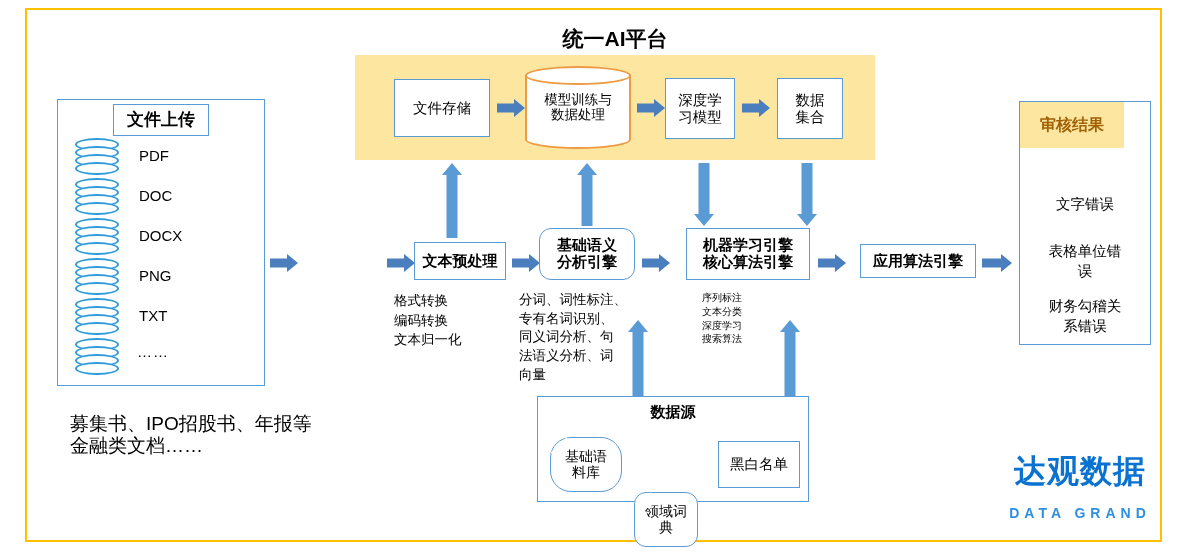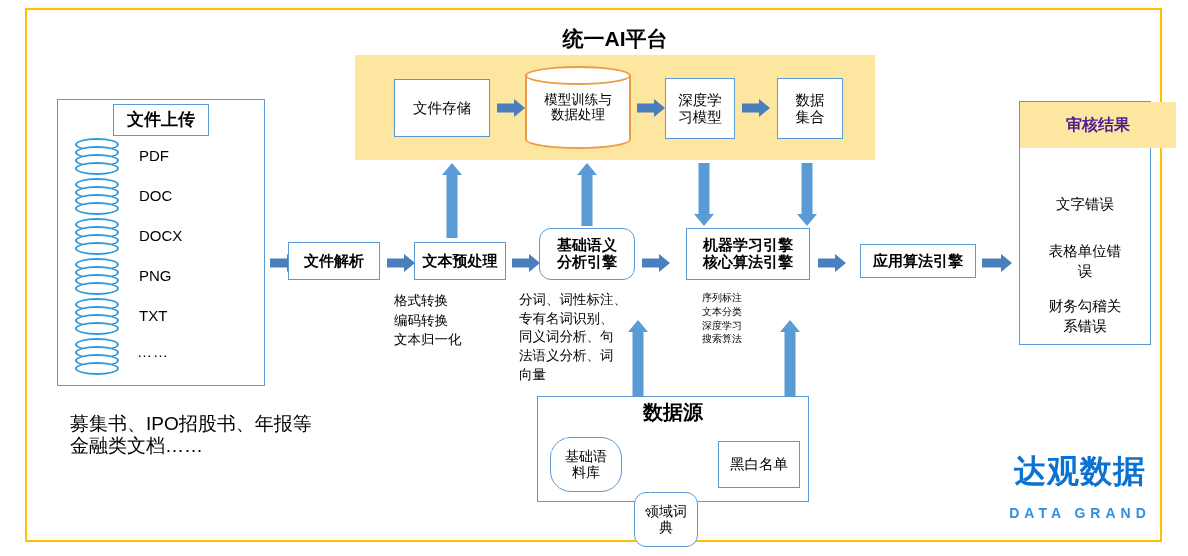--- a/index.html
+++ b/index.html
@@ -202,23 +202,20 @@
   <div class="capt" style="left:70px;top:413px;width:330px;font-size:19px;">
     <div>募集书、IPO招股书、年报等</div>
     <div>金融类文档……</div>
   </div>
 
   <div class="arrow-r" style="left:270px;top:253px;width:30px;height:20px;">
     <div class="shaft" style="width:18px;"></div>
       <div class="head" style="left:17px;"></div>
   </div>
 
-  <div class="abs bx bold" style="left:288px;top:242px;width:92px;height:38px;font-size:15px;">
-    <span>文件解析</span>
-  </div>
 
   <div class="arrow-r" style="left:387px;top:253px;width:30px;height:20px;">
     <div class="shaft" style="width:18px;"></div>
       <div class="head" style="left:17px;"></div>
   </div>
 
   <div class="abs bx bold" style="left:414px;top:242px;width:92px;height:38px;font-size:15px;">
     <span>文本预处理</span>
   </div>
 
@@ -281,21 +278,21 @@
     <div class="head"></div>
       <div class="shaft"></div>
   </div>
   <div class="arrow-v up" style="left:778px;top:320px;width:24px;height:78px;">
     <div class="head"></div>
       <div class="shaft"></div>
   </div>
 
   <div class="abs" style="left:537px;top:396px;width:272px;height:106px;border:1px solid #5B9BD5;background:#fff;"></div>
 
-  <div class="abs" style="left:537px;top:400px;width:272px;height:24px;display:flex;align-items:center;justify-content:center;font-size:20px;font-weight:bold;color:#000;">
+  <div class="abs" style="left:537px;top:400px;width:272px;height:24px;display:flex;align-items:center;justify-content:center;font-size:15px;font-weight:bold;color:#000;">
     <span>数据源</span>
   </div>
 
   <div class="abs doc" style="left:550px;top:437px;width:72px;height:55px;font-size:14px;flex-direction:column;border-radius:21px;">
     <div class="fold"></div>
     <div>基础语</div>
     <div>料库</div>
   </div>
 
   <div class="abs doc" style="left:634px;top:437px;width:64px;height:55px;font-size:14px;flex-direction:column;border-radius:12px;">
@@ -303,21 +300,21 @@
     <div>领域词</div>
     <div>典</div>
   </div>
 
   <div class="abs bx" style="left:718px;top:441px;width:82px;height:47px;font-size:14.5px;">
     <span>黑白名单</span>
   </div>
 
   <div class="abs" style="left:1019px;top:101px;width:132px;height:244px;border:1px solid #5B9BD5;background:#fff;"></div>
 
-  <div class="abs" style="left:1020px;top:102px;width:156px;height:46px;background:#FCE6A0;display:flex;align-items:center;justify-content:center;font-size:16px;font-weight:bold;color:#4c1d95;">
+  <div class="abs" style="left:1020px;top:102px;width:104px;height:46px;background:#FCE6A0;display:flex;align-items:center;justify-content:center;font-size:16px;font-weight:bold;color:#a16207;">
     <span>审核结果</span>
   </div>
 
   <div class="abs" style="left:1020px;top:195px;width:130px;text-align:center;font-size:14.5px;color:#000;">
     <span>文字错误</span>
   </div>
 
   <div class="abs" style="left:1020px;top:242px;width:130px;text-align:center;font-size:14.5px;color:#000;line-height:1.35;">
     <div>表格单位错</div>
     <div>误</div>

